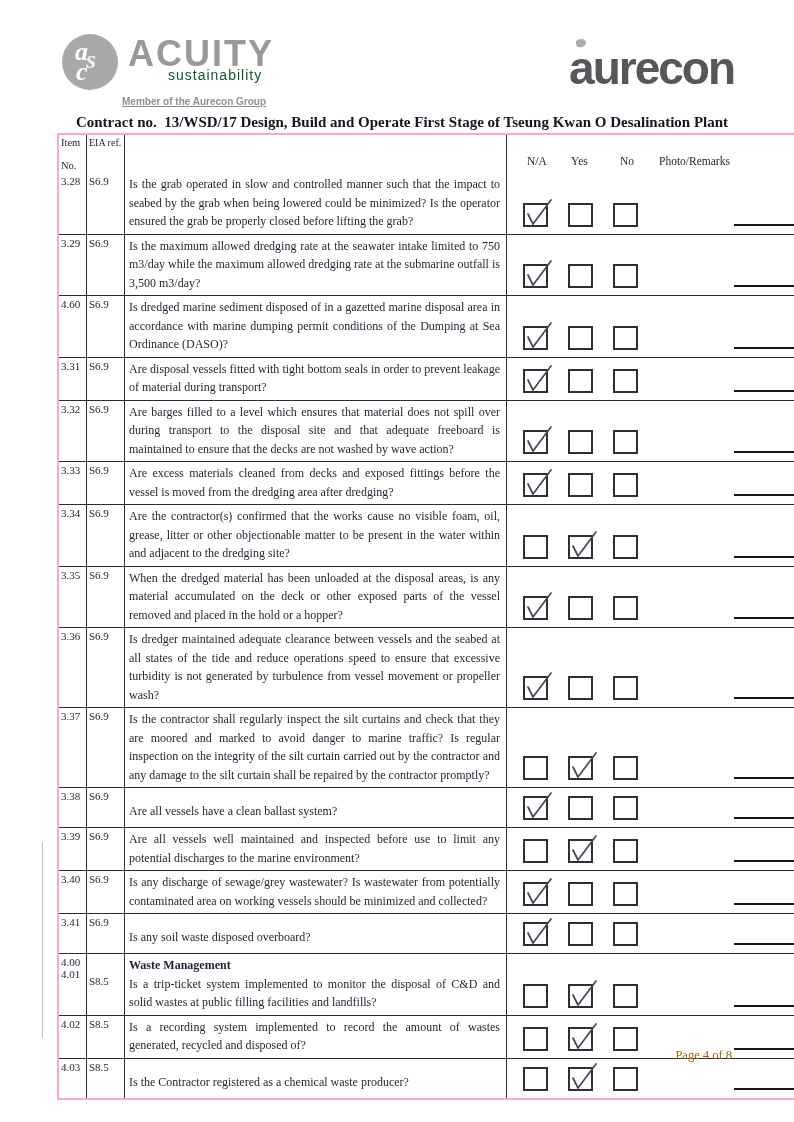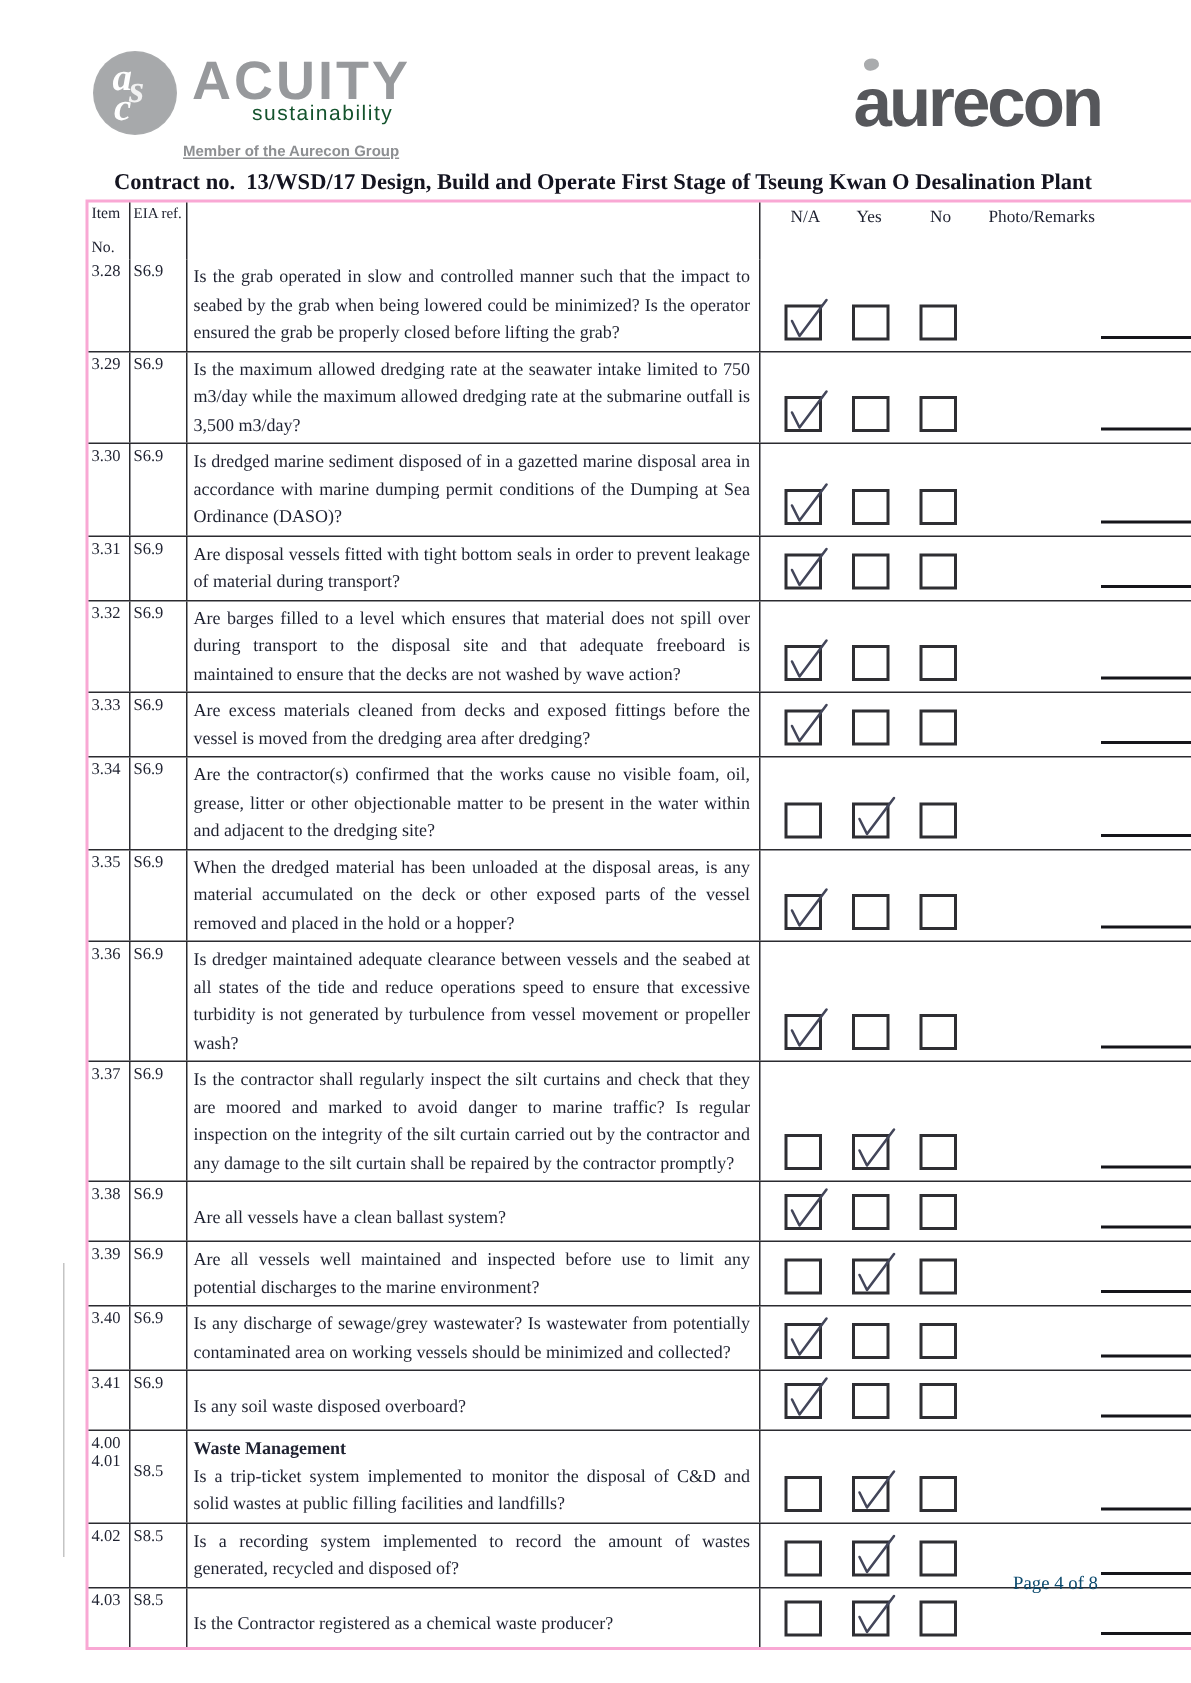--- a/index.html
+++ b/index.html
@@ -33,32 +33,32 @@
   .c-q .section-title{font-weight:bold;text-align:left;}
   .c-check{flex:1;display:flex;align-items:flex-end;padding:6px 4px 7px 16px;box-sizing:border-box;position:relative;}
   .box{width:25px;height:24px;border:2px solid #2e2e33;margin-right:20px;position:relative;box-sizing:border-box;background:#fff;}
   .box .tick{position:absolute;left:-4px;top:-9px;width:34px;height:34px;overflow:visible;}
   .remark-line{margin-left:auto;margin-right:3px;width:70px;border-bottom:2.5px solid #15151a;align-self:flex-end;margin-bottom:1px;}
 
   
   .thead{min-height:38px;border-top:none;}
   .thead .c-item{justify-content:space-between;font-size:10.5px;padding-bottom:2px;}
   .thead .c-check{align-items:flex-start;padding-top:4px;font-size:11.5px;position:relative;display:block;}
-  .thead .h{position:absolute;top:4px;}
+  .thead .h{position:absolute;top:20px;}
   .h-na{left:20px;}
   .h-yes{left:64px;}
   .h-no{left:113px;}
   .h-rem{left:152px;}
   .thead .c-eia{font-size:10px;}
 
   .item-no2{display:block;}
   .section-title{margin-bottom:0px;}
 
   
-  .footer{position:absolute;right:62px;top:1048px;font-size:12.5px;color:#0c4a6e;text-align:right;}
+  .footer{position:absolute;right:62px;top:1048px;font-size:12.5px;color:#a16207;text-align:right;}
 
   
   .scan-edge{position:absolute;left:42px;top:842px;width:1px;height:196px;background:#c4c4c4;}
 </style>
 </head>
 <body>
 
 <div class="page">
 
   <div class="hdr">
@@ -151,21 +151,21 @@
       </span>
       <span class="box box-no">
         
       </span>
       <span class="remark-line"></span>
     </div>
   </div>
 
   <div class="row">
     <div class="c-item">
-      <span class="item-no">3.30</span>
+      <span class="item-no">4.60</span>
 
     </div>
     <div class="c-eia">S6.9</div>
     <div class="c-q">
 
       <div class="q-text">Is dredged marine sediment disposed of in a gazetted marine disposal area in accordance with marine dumping permit conditions of the Dumping at Sea Ordinance (DASO)?</div>
     </div>
     <div class="c-check">
       <span class="box box-na">
         <svg class="tick" viewBox="0 0 34 34">

